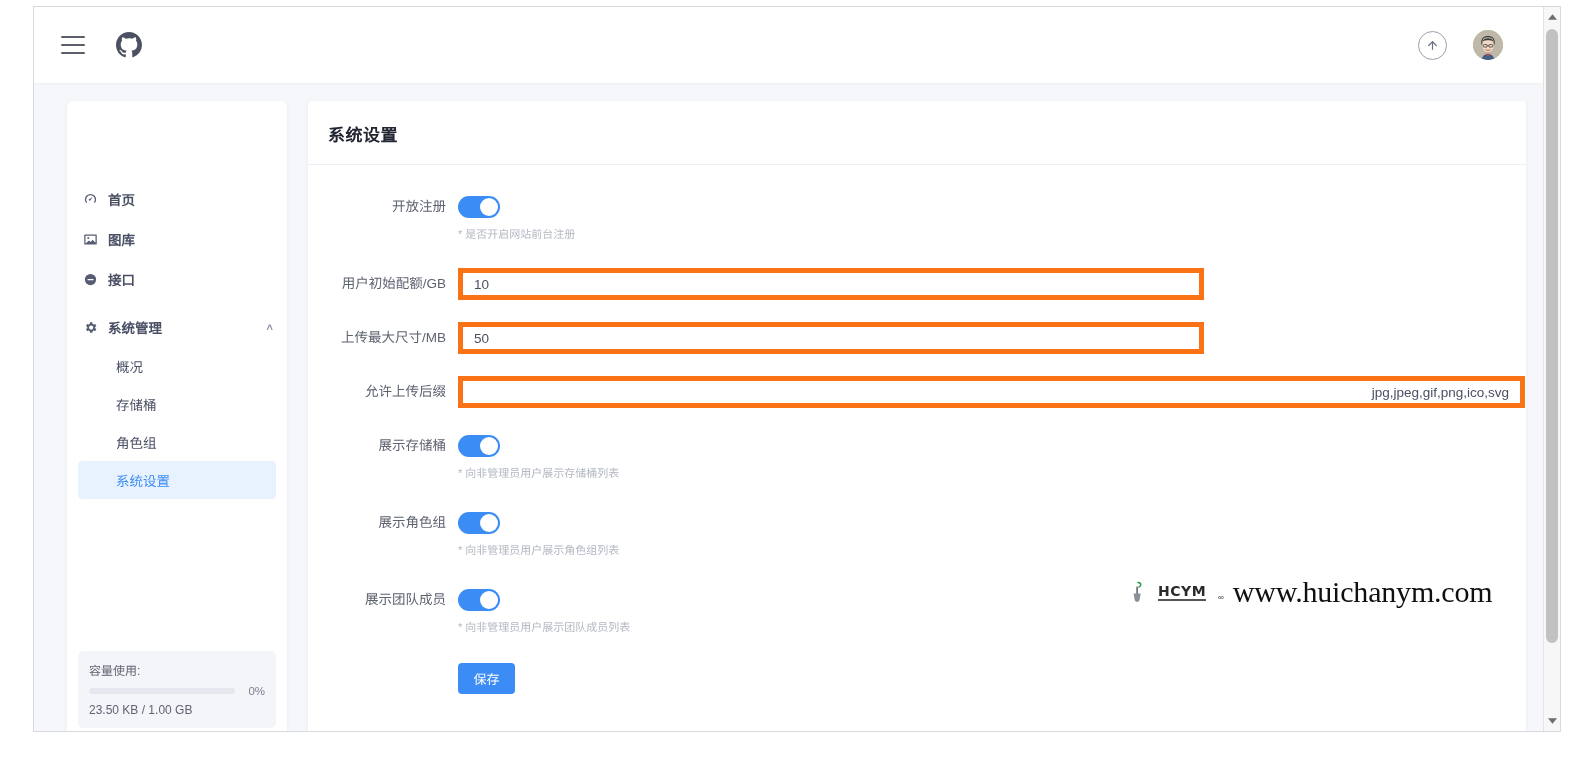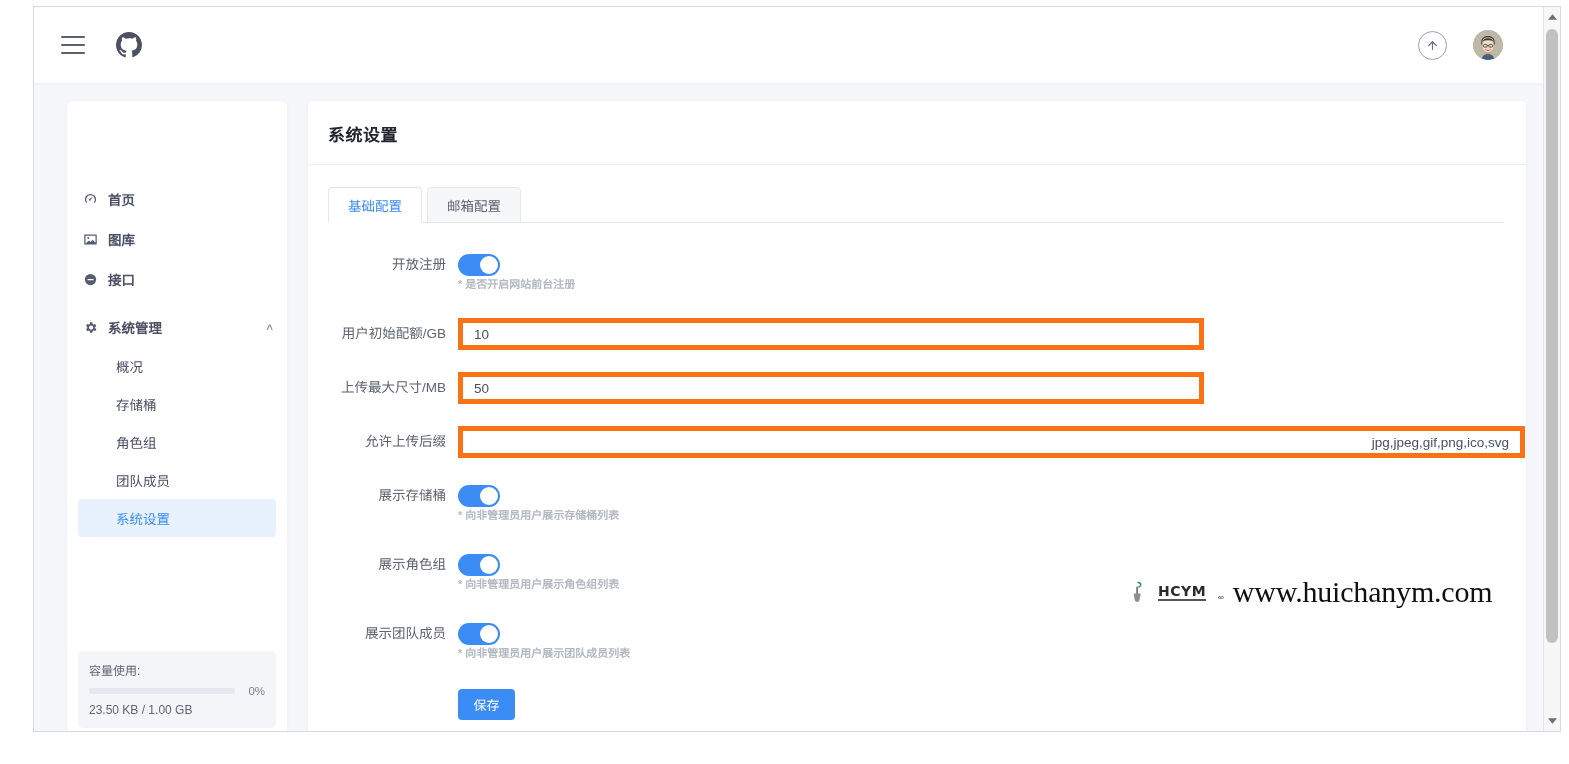--- a/index.html
+++ b/index.html
@@ -321,24 +321,23 @@
     box-sizing: border-box;
     white-space: nowrap;
   }
   .form-field {
     flex: 1 1 auto;
     min-width: 0;
   }
   .field-hint {
     font-size: 11px;
     color: #b3b8c2;
-    margin-top: 0;
+    margin-top: 8px;
     line-height: 16px;
     height: 16px;
-    font-weight: bold;
   }
   .row-spacer-sm { height: 22px; }
   .row-spacer-lg { height: 26px; }
 
   .switch {
     width: 42px;
     height: 22px;
     border-radius: 11px;
     background: #3b8cf5;
     position: relative;
@@ -571,23 +570,20 @@
           <ul class="sub-list">
             <li class="sub-item">
               <span>概况</span>
             </li>
             <li class="sub-item">
               <span>存储桶</span>
             </li>
             <li class="sub-item">
               <span>角色组</span>
             </li>
-            <li class="sub-item">
-              <span>团队成员</span>
-            </li>
             <li class="sub-item active">
               <span>系统设置</span>
             </li>
           </ul>
 
           <div class="storage-box">
             <div class="storage-title">容量使用:</div>
             <div class="storage-bar-row">
               <div class="storage-track">
                 <div class="storage-fill" id="storage-fill" style="width: 0%;"></div>
@@ -595,27 +591,20 @@
               <div class="storage-pct">0%</div>
             </div>
             <div class="storage-detail">23.50 KB / 1.00 GB</div>
           </div>
         </div>
 
         <div class="content-card">
           <h1 class="page-title">系统设置</h1>
           <div class="divider"></div>
 
-          <div class="tabs-wrap">
-            <div class="tabs-bottom-line"></div>
-            <div class="tabs">
-              <div class="tab active">基础配置</div>
-              <div class="tab">邮箱配置</div>
-            </div>
-          </div>
 
           <div class="form">
 
             <div class="form-row">
               <div class="form-label">开放注册</div>
               <div class="form-field">
                 <div class="switch">
                   <div class="knob"></div>
                 </div>
                 <div class="field-hint">* 是否开启网站前台注册</div>

